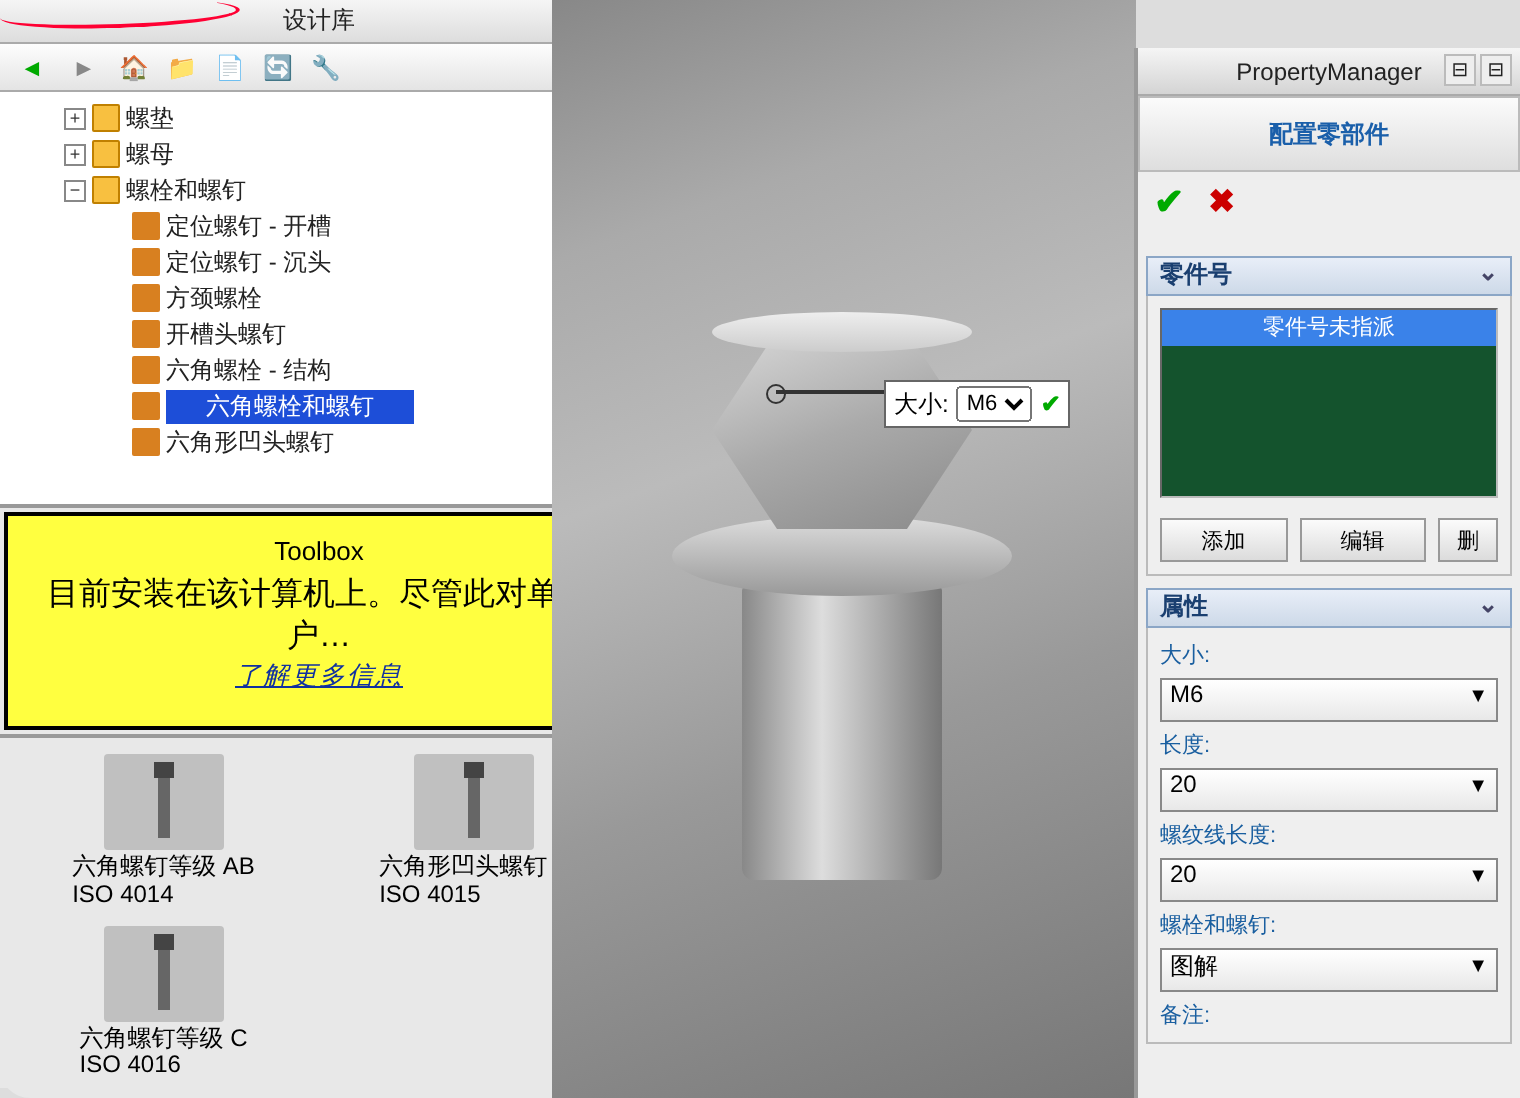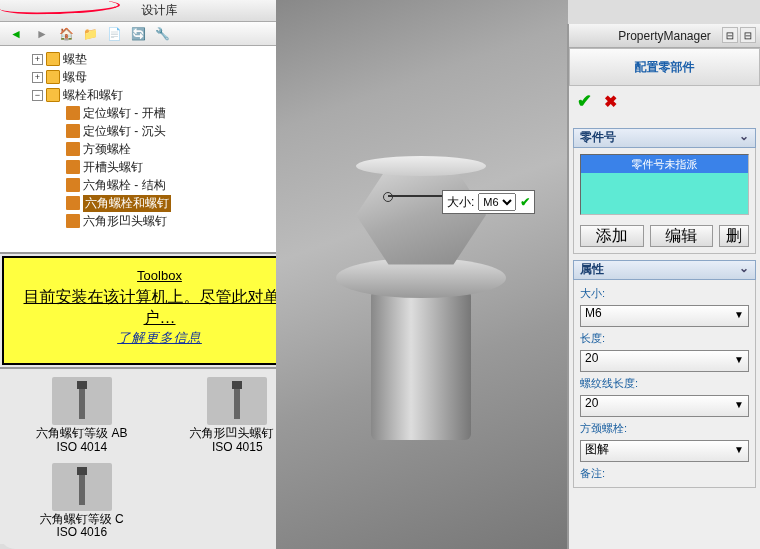--- a/index.html
+++ b/index.html
@@ -13,34 +13,34 @@
 .navbtn { width:20px; height:20px; display:inline-flex; align-items:center; justify-content:center; color:#0a0; font-weight:bold; }
 .toolico { width:18px; height:18px; display:inline-flex; align-items:center; justify-content:center; }
 .tree { flex:0 1 auto; padding:4px 6px 6px 8px; background:#fff; overflow:hidden; border-bottom:2px solid #999; height:208px; }
 .tree-row { display:flex; align-items:center; height:18px; white-space:nowrap; }
 .tree-row .exp { width:11px; height:11px; border:1px solid #888; display:inline-flex; align-items:center; justify-content:center; font-size:9px; line-height:1; margin-right:3px; color:#333; }
 .tree-row .exp.blank { border:none; }
 .tree-row .ico { width:14px; height:14px; margin-right:3px; display:inline-block; }
 .ico.folder { background:#f8c040; border:1px solid #c08000; border-radius:1px; }
 .ico.bolt { background:#d88020; border-radius:1px; }
 .tree-row .lbl { color:#222; }
-.tree-row.sel .lbl { background:#a16207; color:#fff; padding:0 2px; }
+.tree-row.sel .lbl { background:#1d4ed8; color:#fff; padding:0 20px; }
 .indent1 { padding-left:24px; }
 .indent2 { padding-left:44px; }
 
-.toolbox { border:2px solid #000; background:#ffff40; padding:10px 8px 16px; margin:2px;text-decoration:underline; }
+.toolbox { border:2px solid #000; background:#ffff40; padding:10px 8px 16px; margin:2px; }
 .toolbox-title { text-align:center; font-size:13px; margin-bottom:4px; }
 .toolbox-text { text-align:center; font-size:16px; }
 .toolbox-link { text-align:center; text-decoration:underline; color:#1030a0; font-size:13px; letter-spacing:1px; font-style:italic;}
 
 .parts { display:grid; grid-template-columns:1fr 1fr; gap:0; border-top:2px solid #999; background:#e8e8e8; padding:4px 4px 0 4px; }
 .part { display:flex; flex-direction:column; align-items:center; padding:4px; }
 .part-thumb { width:60px; height:48px; background:#c0c0c0; border-radius:2px; position:relative; }
 .part-thumb svg { width:100%; height:100%; }
-.part-label { text-align:center; font-size:11px; line-height:1.15; margin-top:2px; }
+.part-label { font-size:11px; line-height:1.15; margin-top:2px; }
 
 .viewport { position:absolute; left:276px; top:0; width:292px; height:549px; background: linear-gradient(160deg,#888 0%, #aaa 20%, #bbb 40%, #999 65%, #777 100%); overflow:hidden; }
 .bolt-render { position:absolute; left:40px; top:140px; width:200px; height:280px; }
 .bolt-head { position:absolute; left:40px; top:20px; width:130px; height:110px; background:linear-gradient(160deg,#ddd,#aaa,#888); clip-path: polygon(25% 5%, 75% 5%, 100% 50%, 75% 95%, 25% 95%, 0% 50%); border-radius:4px; }
 .bolt-washer { position:absolute; left:20px; top:118px; width:170px; height:40px; background:linear-gradient(#ddd,#999); border-radius:85px / 20px; }
 .bolt-shaft { position:absolute; left:55px; top:150px; width:100px; height:150px; background:linear-gradient(90deg,#888,#ddd 40%,#aaa 70%,#777); border-radius:6px; }
 .bolt-top { position:absolute; left:40px; top:16px; width:130px; height:20px; background:linear-gradient(#eee,#ccc); border-radius:65px / 10px; }
 
 .callout { position:absolute; left:442px; top:190px; display:flex; align-items:center; background:#fff; border:1px solid #666; padding:2px 4px; font-size:11px; gap:4px; }
 .callout select { font-size:11px; height:18px; }
@@ -53,24 +53,24 @@
 .pm-icons { position:absolute; right:4px; top:3px; display:flex; gap:2px; }
 .pm-section-title { height:38px; background:linear-gradient(#fbfbfb,#dedede); border:1px solid #bbb; display:flex; align-items:center; justify-content:center; font-weight:bold; color:#1a5faa; }
 .pm-okcancel { display:flex; gap:12px; align-items:center; padding:4px 8px; }
 .ok-icon { color:#0a0; font-size:18px; font-weight:bold; }
 .cancel-icon { color:#c00; font-size:16px; font-weight:bold; }
 .pm-gap { height:12px; }
 .pm-group { margin:0 4px 6px 4px; }
 .group-header { height:20px; background:linear-gradient(#e8eef8,#cdd9e8); border:1px solid #8ba6c6; display:flex; align-items:flex-start; padding:0 6px; color:#1a3f70; font-weight:bold; }
 .group-header .chev { margin-left:auto; font-size:12px; color:#446; }
 .group-body { border:1px solid #bbb; border-top:none; background:#efefef; padding:6px; display:flex; flex-direction:column; gap:4px; }
-.listbox { border:1px inset #bbb; background:#5eead4; height:61px; overflow:hidden; }
+.listbox { border:1px inset #bbb; background:#14532d; height:95px; overflow:hidden; }
 .listbox-item { background:#3a82e9; color:#fff; text-align:center; height:18px; line-height:18px; font-size:11px; }
 .btn-row { display:flex; gap:6px; margin-top:6px; }
-.btn { flex:1; height:22px; background:linear-gradient(#fbfbfb,#dcdcdc); border:1px solid #999; font-size:16px; cursor:pointer; }
+.btn { flex:1; height:22px; background:linear-gradient(#fbfbfb,#dcdcdc); border:1px solid #999; font-size:11px; cursor:pointer; }
 .field-label { color:#1a5fa0; font-size:11px; }
 .dropdown { display:block; width:100%; height:22px; background:linear-gradient(#fff,#e8e8e8); border:1px solid #888; padding:0 4px; font-size:11px; position:relative; }
 .dd-arrow { position:absolute; right:4px; top:3px; font-size:10px; }
 .red1 { right:32px; top:304px; width:120px; height:14px; border-radius:50%; border:2px solid #f03; border-top:none; border-left:none; transform:rotate(-2deg);}
 .red2 { right:32px; top:356px; width:120px; height:14px; border-radius:50%; border:2px solid #f03; border-top:none; border-left:none; }
 .red3 { right:60px; top:424px; width:120px; height:46px; border-radius:50%; border:3px solid #f03; }
 </style>
 </head>
 <body>
 
@@ -229,21 +229,21 @@
         <span>属性</span>
         <span class="chev">⌄</span>
       </div>
     <div class="group-body">
       <div class="field-label">大小:</div>
       <div class="dropdown"><span>M6</span><span class="dd-arrow">▼</span></div>
       <div class="field-label">长度:</div>
       <div class="dropdown"><span>20</span><span class="dd-arrow">▼</span></div>
       <div class="field-label">螺纹线长度:</div>
       <div class="dropdown"><span>20</span><span class="dd-arrow">▼</span></div>
-      <div class="field-label">方颈螺栓:</div>
+      <div class="field-label">螺栓和螺钉:</div>
       <div class="dropdown"><span>图解</span><span class="dd-arrow">▼</span></div>
       <div class="field-label">备注:</div>
     </div>
   </div>
 </div>
 
 <div class="red1"></div>
 <div class="red2"></div>
 <div class="red3"></div>
 

